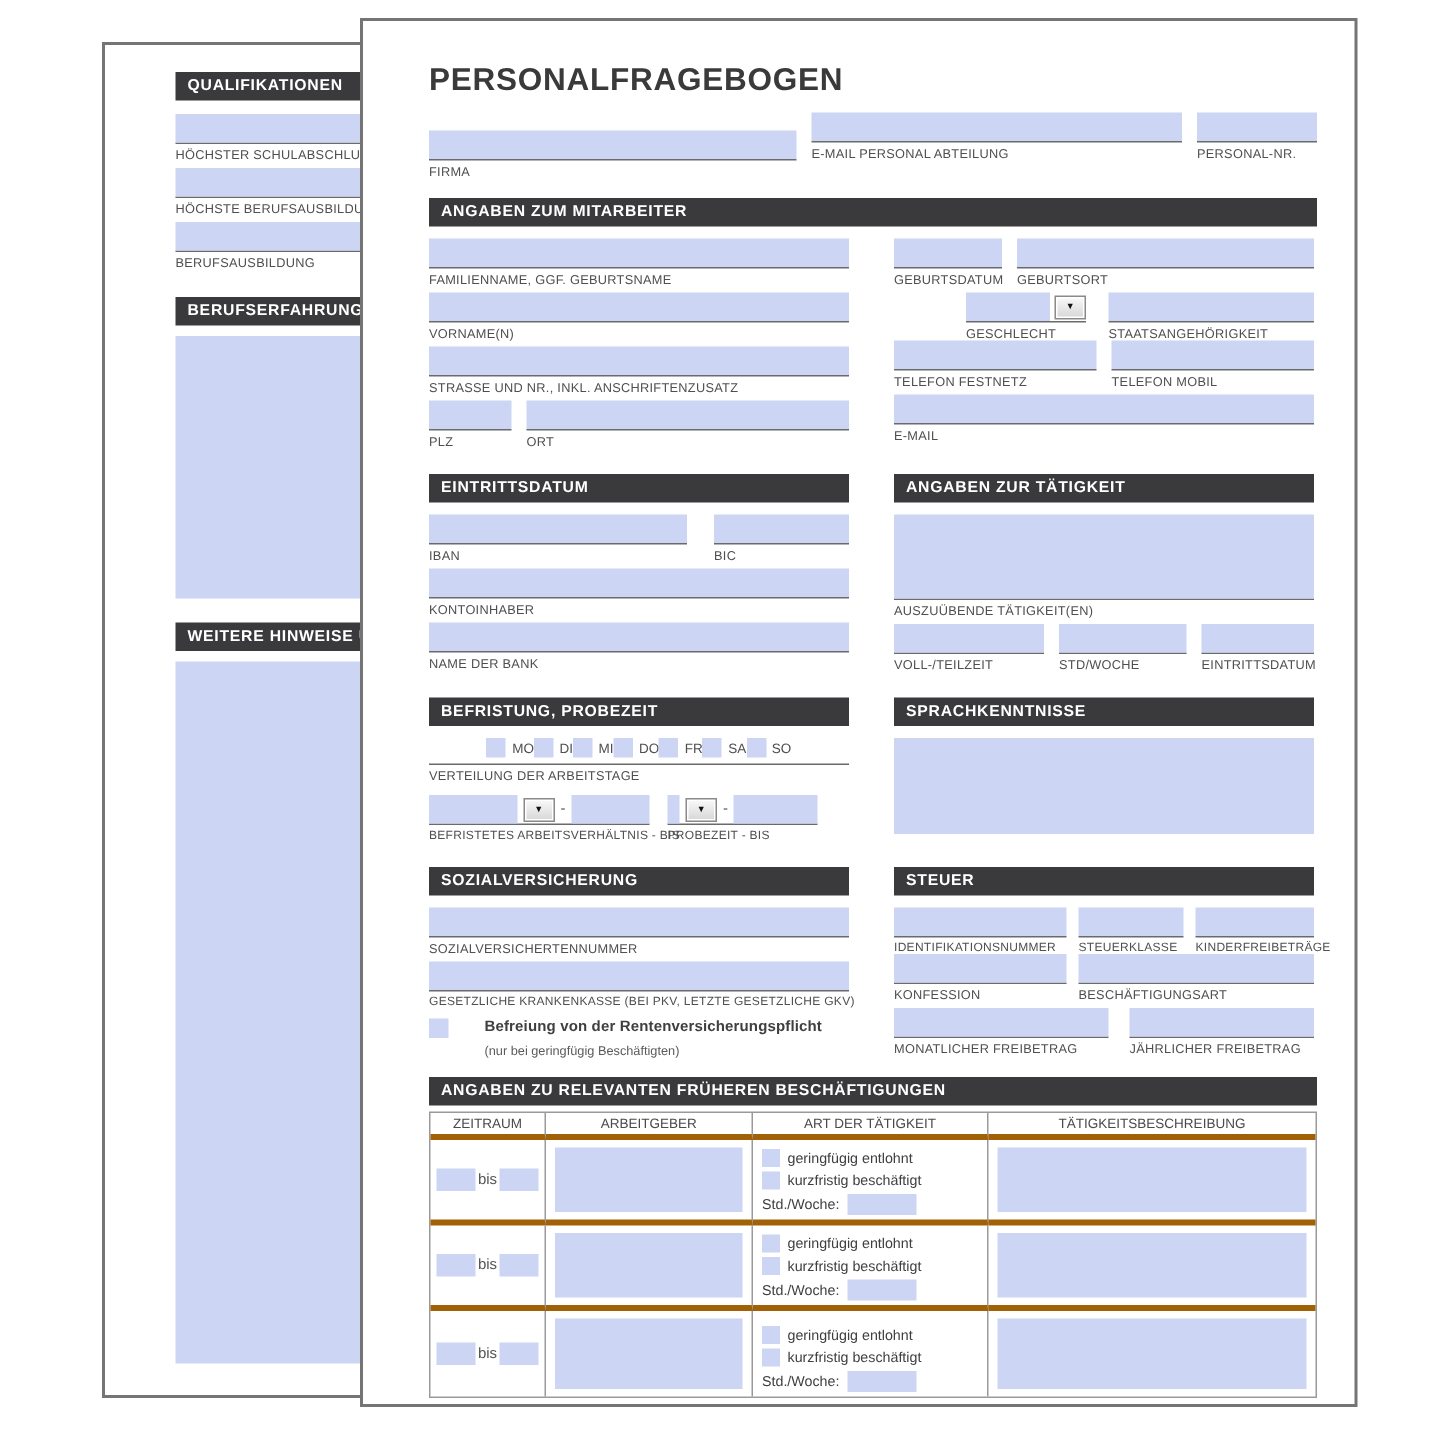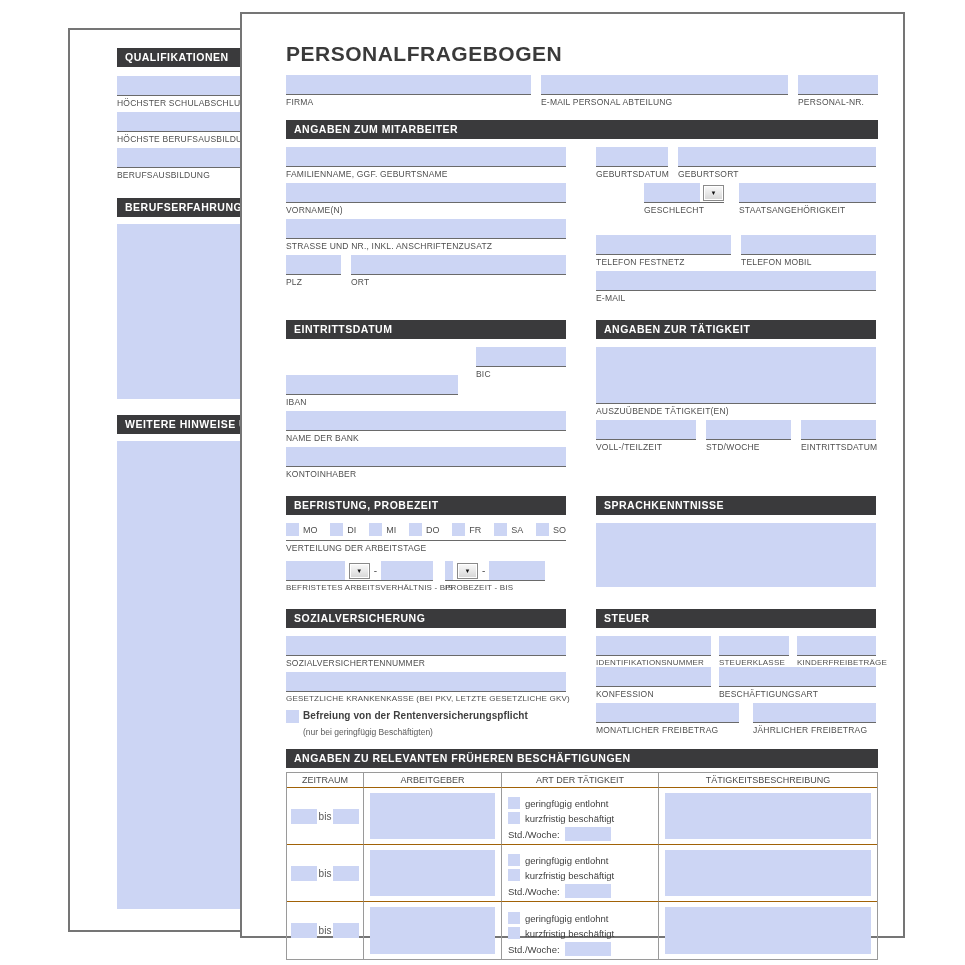--- a/index.html
+++ b/index.html
@@ -26,30 +26,30 @@
   .fbox{background:var(--field);height:19px;width:100%;}
   .flabel{font-size:8.5px;color:var(--label);margin-top:2px;letter-spacing:.2px;white-space:nowrap;}
   .ta{background:var(--field);width:100%;}
   .grid2{display:grid;grid-template-columns:280px 280px;column-gap:30px;align-items:start;}
   .cb{width:13px;height:13px;background:var(--field);flex:0 0 13px;}
   .combo{flex:0 0 21px;height:16px;background:linear-gradient(#fafafa,#d6d6d6);
     border:1px solid #8a8a8a;box-shadow:inset 0 0 0 1px #fff;display:flex;
     align-items:center;justify-content:center;}
   .combo span{font-size:6px;color:#111;line-height:1;}
   .dash{font-size:10px;color:#555;flex:0 0 auto;}
-  .wkrow{display:flex;justify-content:space-between;border-bottom:1px solid var(--line);
+  .wkrow{display:flex;justify-content:center;border-bottom:1px solid var(--line);
     padding-bottom:4px;}
   .wki{display:flex;align-items:center;gap:4px;font-size:9px;color:var(--label);}
-  .cbline{display:flex;align-items:flex-start;gap:4px;}
+  .cbline{display:flex;align-items:flex-start;gap:24px;}
   .cbtext{font-size:10px;color:#3f3f3f;letter-spacing:.1px;}
   .cbsub{font-size:8.5px;color:#5a5a5a;}
 
   
   .tbl{border:1px solid #9a9a9a;display:grid;grid-template-columns:77px 138px 157px 1fr;}
-  .tbl > div{border-right:1px solid #9a9a9a;border-bottom:1px solid #a16207;min-width:0;}
+  .tbl > div{border-right:1px solid #9a9a9a;border-bottom:4px solid #a16207;min-width:0;}
   .tbl > div:nth-child(4n){border-right:none;}
   .tbl > div:nth-last-child(-n+4){border-bottom:none;}
   .th{font-size:9px;color:#4a4a4a;text-align:center;padding:2px 1px;white-space:nowrap;overflow:hidden;}
   .td{height:57px;}
   .td-zeit{display:flex;flex-direction:row;align-items:center;justify-content:center;gap:2px;padding:4px;}
   .td-zeit .zin{width:58px;height:15px;background:var(--field);}
   .bis{font-size:10px;color:#555;}
   .td-pad{padding:5px 6px;}
   .td-pad .bigin{width:100%;height:100%;background:var(--field);}
   .td-art{display:flex;flex-direction:column;justify-content:flex-end;gap:3px;padding:3px 6px;}
@@ -94,21 +94,21 @@
     <div class="ta" style="height:468px;margin-top:7px;"></div>
   </div>
 </div>
 
 <div class="page page-front">
   <div class="fp-content">
 
     <div class="title">PERSONALFRAGEBOGEN</div>
 
     <div class="frow" style="margin-top:9px;">
-      <div class="funit" style="flex:0 0 245px;">
+      <div class="funit" style="flex:0 0 245px;margin-top:12px;">
         <div class="fline">
             <div class="fbox"></div>
           </div>
         <div class="flabel">FIRMA</div>
       </div>
       <div class="funit" style="flex:0 0 247px;">
         <div class="fline">
             <div class="fbox"></div>
           </div>
         <div class="flabel">E-MAIL PERSONAL ABTEILUNG</div>
@@ -185,21 +185,21 @@
             </div>
             <div class="flabel">GESCHLECHT</div>
           </div>
           <div class="funit" style="flex:1;margin-left:5px;">
             <div class="fline">
                 <div class="fbox"></div>
               </div>
             <div class="flabel">STAATSANGEHÖRIGKEIT</div>
           </div>
         </div>
-        <div class="frow" style="margin-top:20px;align-items:center;">
+        <div class="frow" style="margin-top:0;align-items:center;">
           <div class="funit" style="flex:0 0 135px;">
             <div class="fline">
                 <div class="fbox"></div>
               </div>
             <div class="flabel">TELEFON FESTNETZ</div>
           </div>
           <div class="funit" style="flex:1;">
             <div class="fline">
                 <div class="fbox"></div>
               </div>
@@ -212,44 +212,44 @@
             </div>
           <div class="flabel">E-MAIL</div>
         </div>
       </div>
     </div>
 
     <div class="grid2" style="margin-top:17px;">
       <div>
         <div class="bar">EINTRITTSDATUM</div>
         <div class="frow" style="margin-top:8px;">
-          <div class="funit" style="flex:0 0 172px;margin-top:28px;">
+          <div class="funit" style="flex:0 0 172px;">
             <div class="fline">
                 <div class="fbox"></div>
               </div>
             <div class="flabel">IBAN</div>
           </div>
           <div class="funit" style="flex:1;margin-left:8px;">
             <div class="fline">
                 <div class="fbox"></div>
               </div>
             <div class="flabel">BIC</div>
           </div>
         </div>
         <div class="funit" style="margin-top:4px;">
           <div class="fline">
               <div class="fbox"></div>
             </div>
+          <div class="flabel">KONTOINHABER</div>
+        </div>
+        <div class="funit" style="margin-top:4px;">
+          <div class="fline">
+              <div class="fbox"></div>
+            </div>
           <div class="flabel">NAME DER BANK</div>
-        </div>
-        <div class="funit" style="margin-top:4px;">
-          <div class="fline">
-              <div class="fbox"></div>
-            </div>
-          <div class="flabel">KONTOINHABER</div>
         </div>
       </div>
       <div>
         <div class="bar">ANGABEN ZUR TÄTIGKEIT</div>
         <div class="funit" style="margin-top:8px;">
           <div class="fline">
               <div class="ta" style="height:56px;"></div>
             </div>
           <div class="flabel">AUSZUÜBENDE TÄTIGKEIT(EN)</div>
         </div>

